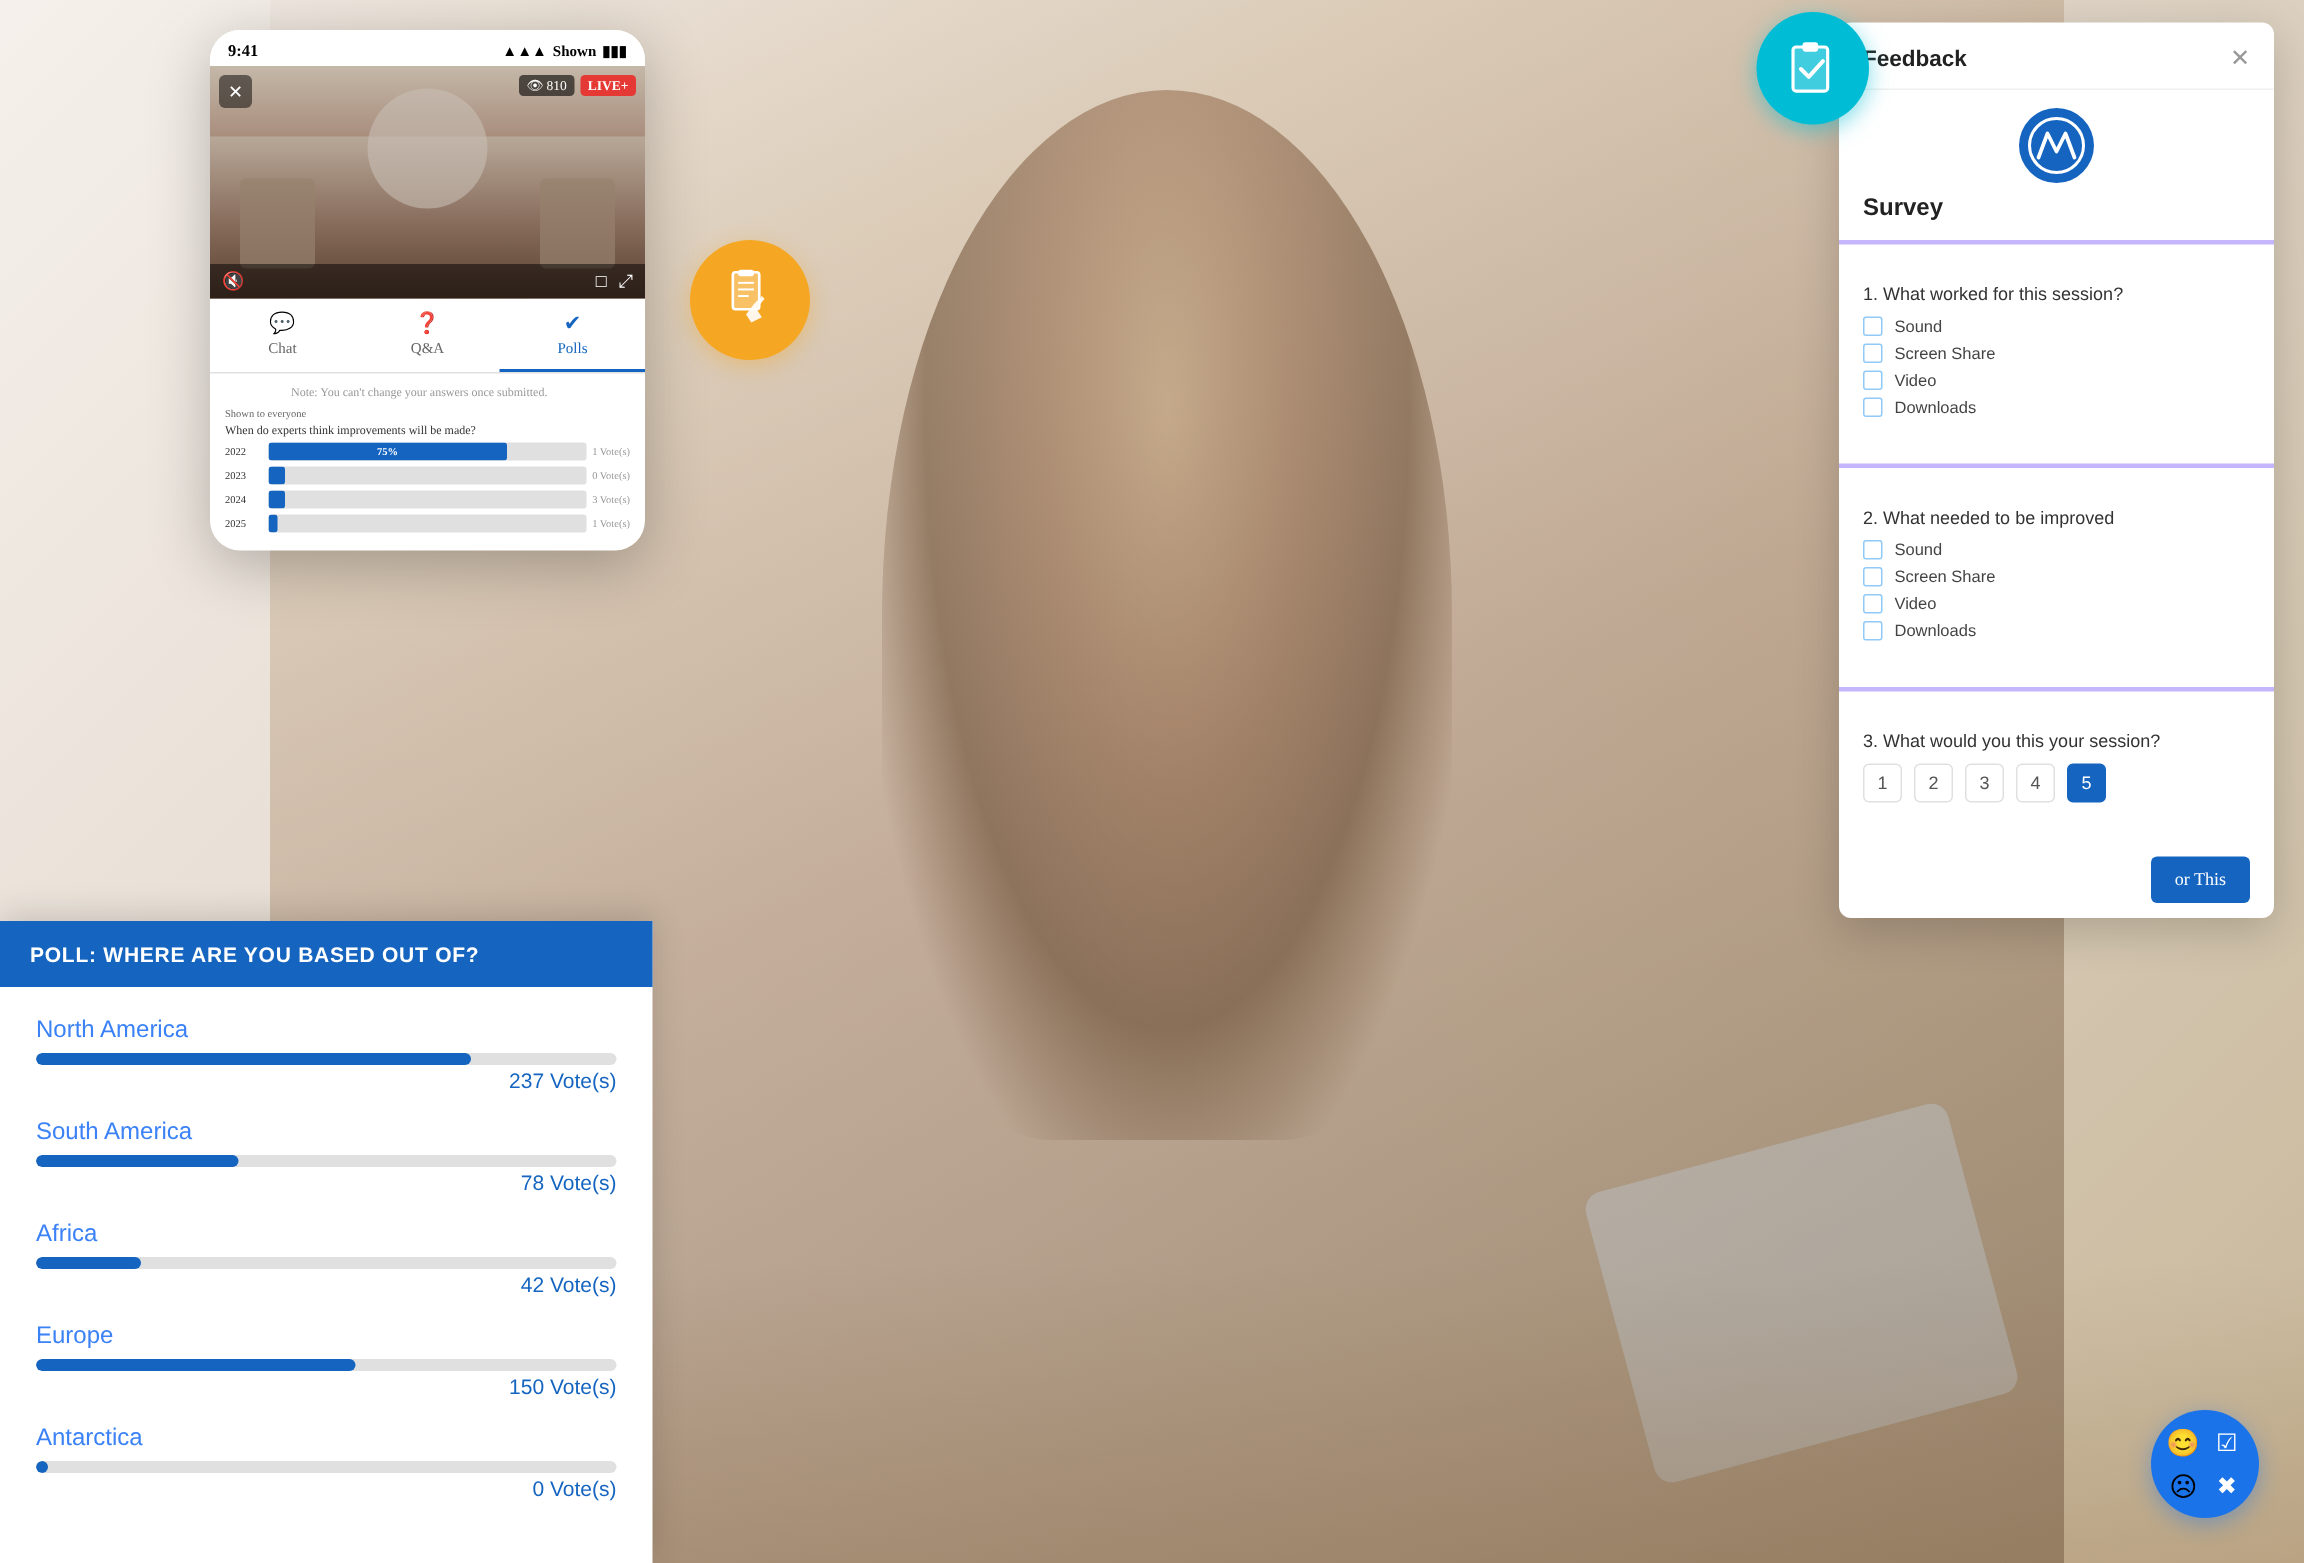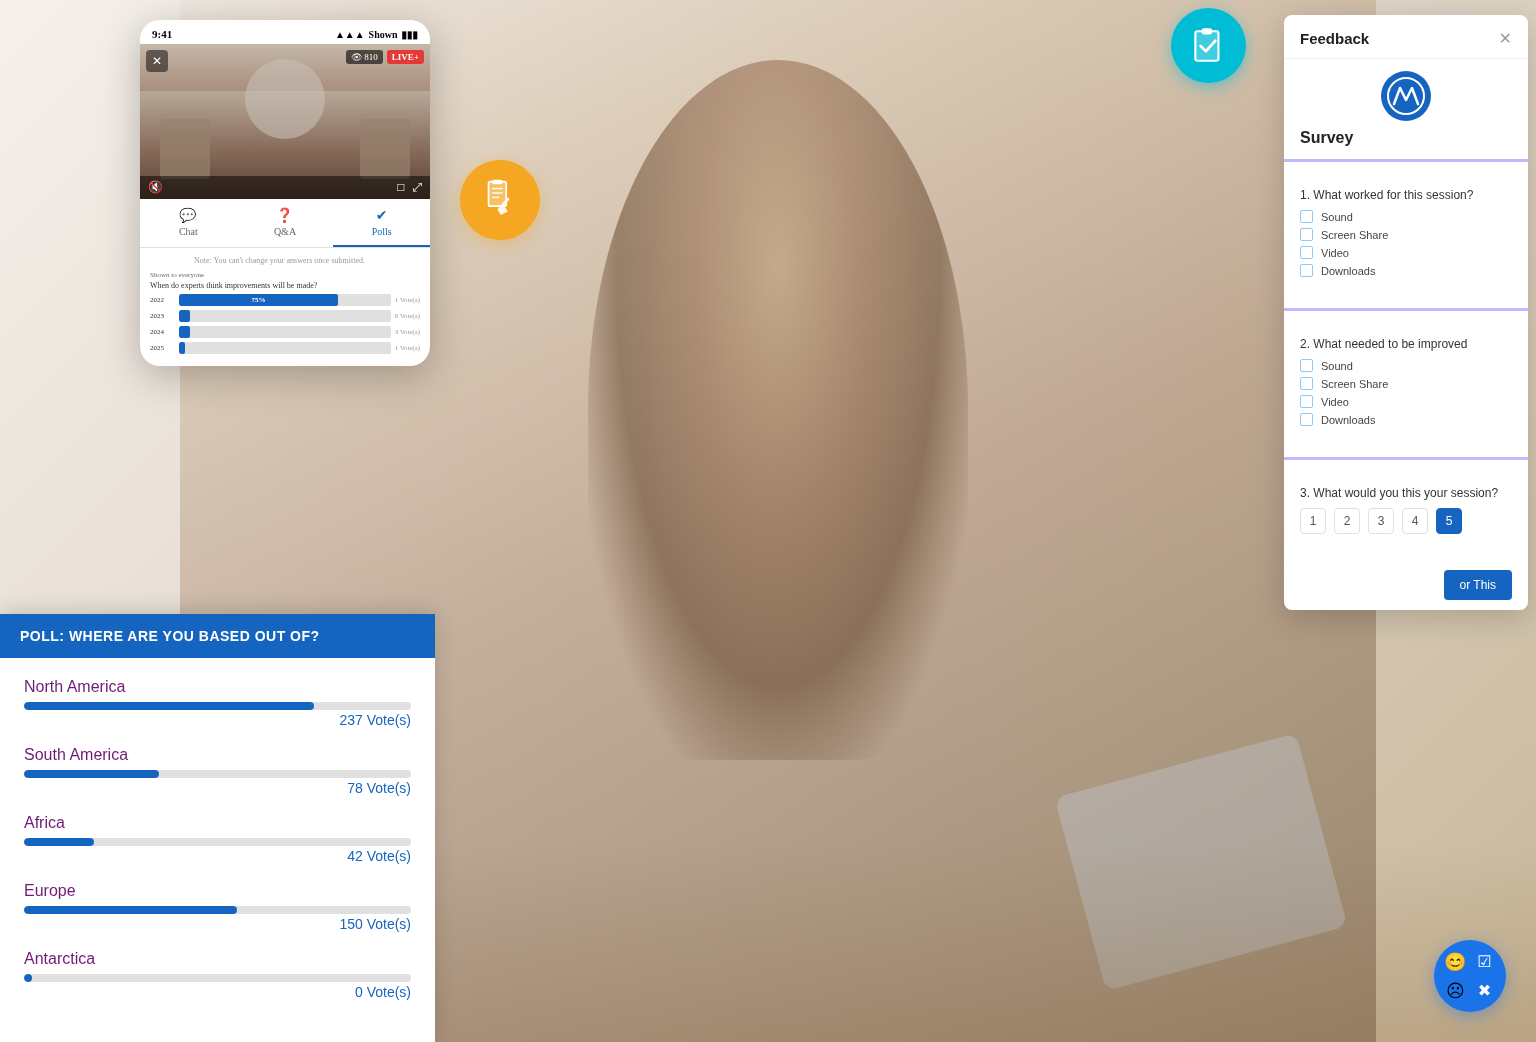--- a/index.html
+++ b/index.html
@@ -250,21 +250,21 @@
     .poll-body {
       padding: 20px 24px 24px;
     }
 
     .poll-region {
       margin-bottom: 18px;
     }
 
     .poll-region-name {
       font-size: 16px;
-      color: #701a75;
+      color: #3b82f6;
       margin-bottom: 6px;
       font-weight: 400;
     }
 
     .poll-region-bar-wrap {
       width: 100%;
       height: 8px;
       background: #e0e0e0;
       border-radius: 4px;
       overflow: hidden;
@@ -281,22 +281,22 @@
       text-align: right;
       font-size: 14px;
       color: #1565c0;
       font-weight: 500;
     }
 
     
     .feedback-panel {
       position: absolute;
       top: 15px;
-      right: 8px;
-      width: 244px;
+      right: 20px;
+      width: 290px;
       background: #fff;
       border-radius: 8px;
       box-shadow: 0 8px 30px rgba(0,0,0,0.18);
       z-index: 10;
       overflow: hidden;
     }
 
     .feedback-header {
       display: flex;
       justify-content: space-between;
@@ -406,20 +406,21 @@
     }
 
     .submit-btn {
       background: #1565c0;
       color: white;
       border: none;
       padding: 8px 16px;
       border-radius: 4px;
       font-size: 12px;
       cursor: pointer;
+      font-family: Liberation Serif, serif;
     }
 
     
     .cyan-icon {
       position: absolute;
       top: 8px;
       right: 290px;
       width: 75px;
       height: 75px;
       background: #00bcd4;

